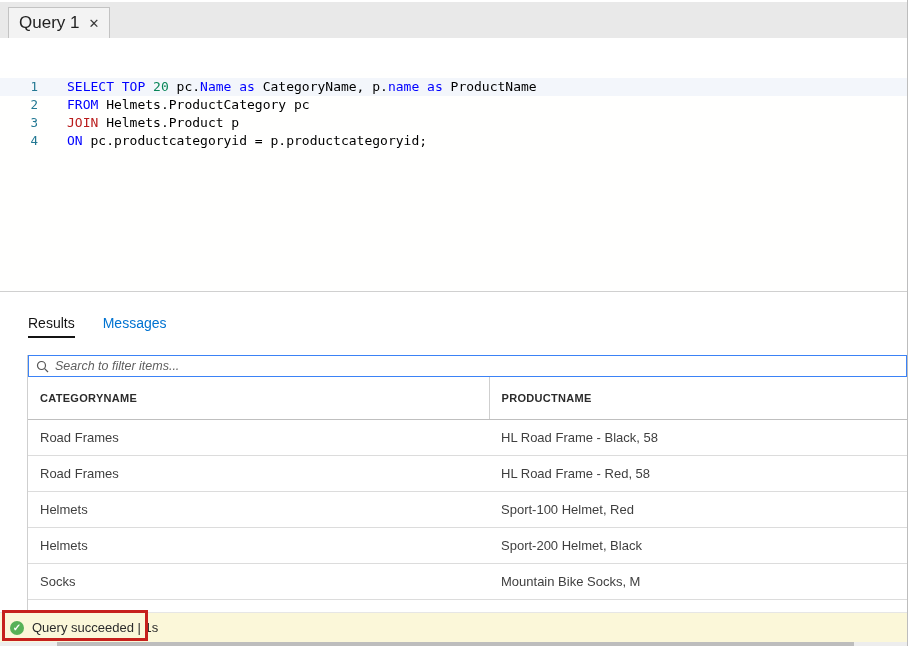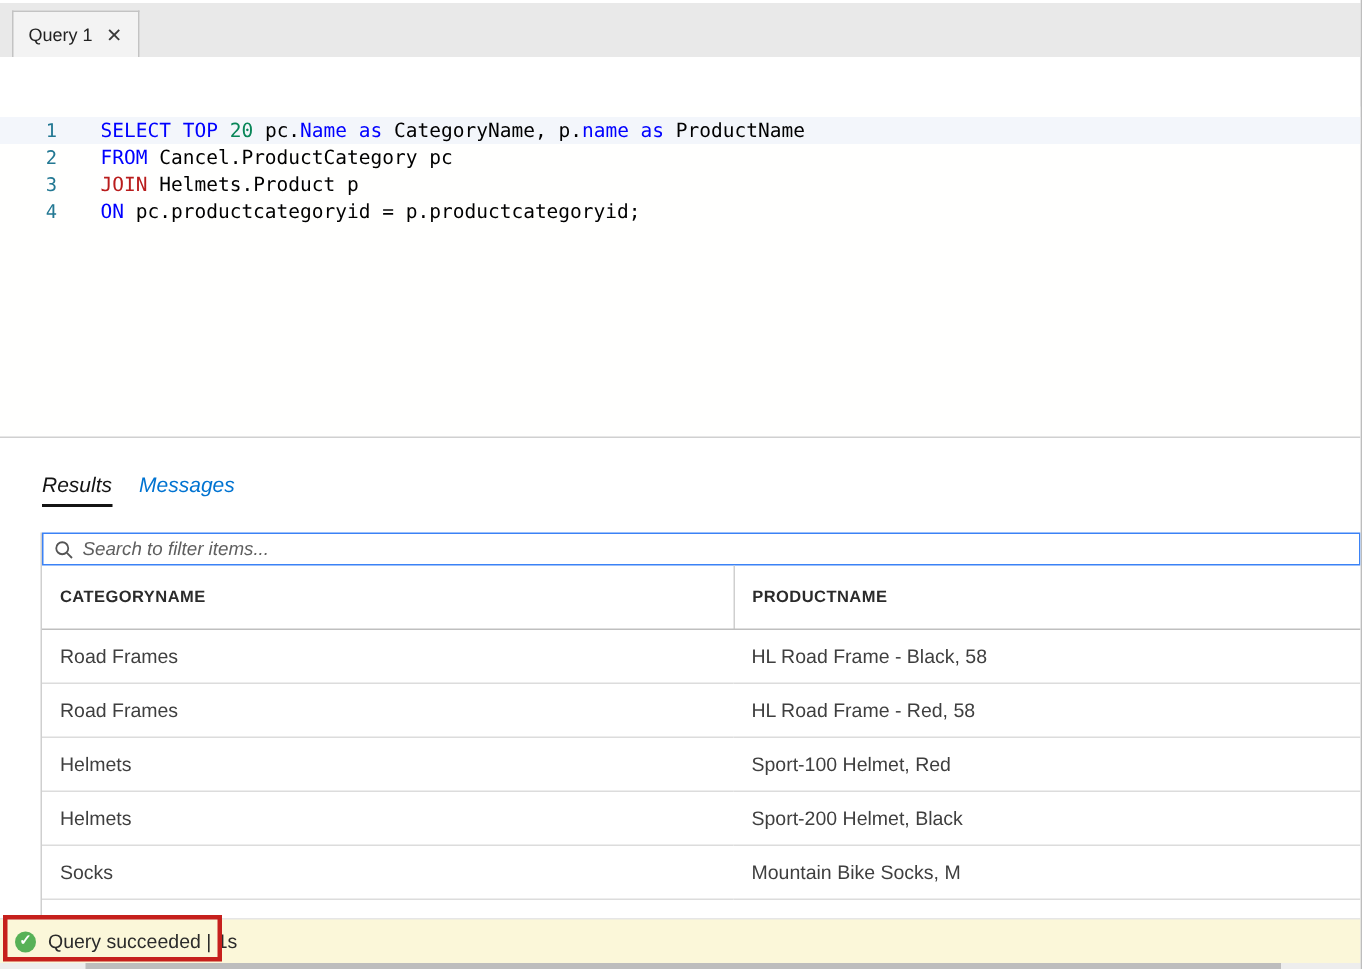--- a/index.html
+++ b/index.html
@@ -8,21 +8,21 @@
 
   .window { position:relative; width:908px; height:646px; background:#fff;
             border-right:1px solid #bdbdbd; overflow:hidden; }
 
   
   .tabbar { position:absolute; top:0; left:0; right:0; height:38px;
             background:#e9e9e9; border-top:2px solid #fff; }
   .tab { position:absolute; left:8px; top:5px; bottom:0; min-width:80px;
          background:#f3f3f3; border:1px solid #c3c3c3; border-bottom:none;
          display:flex; align-items:center; gap:9px; padding:0 10px; }
-  .tab-label { font-size:12px; color:#222; }
+  .tab-label { font-size:17px; color:#222; }
   .tab-close { font-size:13px; color:#3a3a3a; cursor:pointer; line-height:1; }
 
   
   .toolbar { position:absolute; top:38px; left:0; right:0; height:32px;
              background:#fff; border-bottom:1px solid #cecece;
              display:flex; align-items:center; }
   .run-btn { display:flex; align-items:center; gap:9px; height:28px;
              margin-left:1px; padding:0 15px 0 9px; background:transparent;
              border:1px dashed #5bc0e8; font-size:13px; color:#111; cursor:pointer; }
   .play-icon { width:0; height:0; border-left:9px solid #141414;
@@ -37,21 +37,21 @@
             background:#fffffe; border-bottom:1px solid #d0d0d0;
             font-family:"DejaVu Sans Mono", monospace; font-size:13px;
             padding-top:7px; overflow:hidden; cursor:text; }
   .code-line { height:18px; line-height:18px; white-space:pre; }
   .code-line.current { background:#f3f6fb; }
   .ln { display:inline-block; width:38px; text-align:right; font-size:12.5px; }
   .code { display:inline-block; margin-left:29px; white-space:pre; }
 
   
   .results { position:absolute; top:292px; left:0; right:0; height:320px; background:#fff; }
-  .ptabs { position:absolute; top:23px; left:28px; display:flex; gap:18px;font-style:italic; }
+  .ptabs { position:absolute; top:23px; left:28px; display:flex; gap:28px; }
   .ptab { font-size:14px; padding-bottom:5px; cursor:pointer; }
   .ptab.active { color:#141414; border-bottom:2.5px solid #141414; }
   .ptab.inactive { color:#0073d1; }
 
   .grid-wrap { position:absolute; left:27px; right:0; top:63px; bottom:2px;
                border-left:1px solid #cfcfcf; }
   .search { width:100%; height:22px; border:1px solid #3b82f6; background:#fff;
             display:flex; align-items:center; gap:6px; padding:0 7px; }
   .search svg { flex:none; }
   .search input { flex:1; border:none; outline:none; font-size:12.5px;
@@ -92,21 +92,21 @@
     <div class="tab">
       <span class="tab-label">Query 1</span>
       <span class="tab-close">✕</span>
     </div>
   </div>
 
 
   <div class="editor">
     <div>
         <div class="code-line current"><span class="ln" style="color: rgb(35, 120, 147);">1</span><span class="code"><span style="color: rgb(0, 0, 255);">SELECT</span><span style="color: rgb(0, 0, 0);"> </span><span style="color: rgb(0, 0, 255);">TOP</span><span style="color: rgb(0, 0, 0);"> </span><span style="color: rgb(9, 134, 88);">20</span><span style="color: rgb(0, 0, 0);"> pc.</span><span style="color: rgb(0, 0, 255);">Name</span><span style="color: rgb(0, 0, 0);"> </span><span style="color: rgb(0, 0, 255);">as</span><span style="color: rgb(0, 0, 0);"> CategoryName, p.</span><span style="color: rgb(0, 0, 255);">name</span><span style="color: rgb(0, 0, 0);"> </span><span style="color: rgb(0, 0, 255);">as</span><span style="color: rgb(0, 0, 0);"> ProductName</span></span></div>
-        <div class="code-line"><span class="ln" style="color: rgb(35, 120, 147);">2</span><span class="code"><span style="color: rgb(0, 0, 255);">FROM</span><span style="color: rgb(0, 0, 0);"> Cancel.ProductCategory pc</span></span></div>
+        <div class="code-line"><span class="ln" style="color: rgb(35, 120, 147);">2</span><span class="code"><span style="color: rgb(0, 0, 255);">FROM</span><span style="color: rgb(0, 0, 0);"> Helmets.ProductCategory pc</span></span></div>
         <div class="code-line"><span class="ln" style="color: rgb(35, 120, 147);">3</span><span class="code"><span style="color: #b91c1c;">JOIN</span><span style="color: rgb(0, 0, 0);"> Helmets.Product p</span></span></div>
         <div class="code-line"><span class="ln" style="color: rgb(35, 120, 147);">4</span><span class="code"><span style="color: rgb(0, 0, 255);">ON</span><span style="color: rgb(0, 0, 0);"> pc.productcategoryid = p.productcategoryid;</span></span></div>
       </div>
   </div>
 
   <div class="results">
     <div class="ptabs">
       <div class="ptab active">Results</div>
       <div class="ptab inactive">Messages</div>
     </div>

